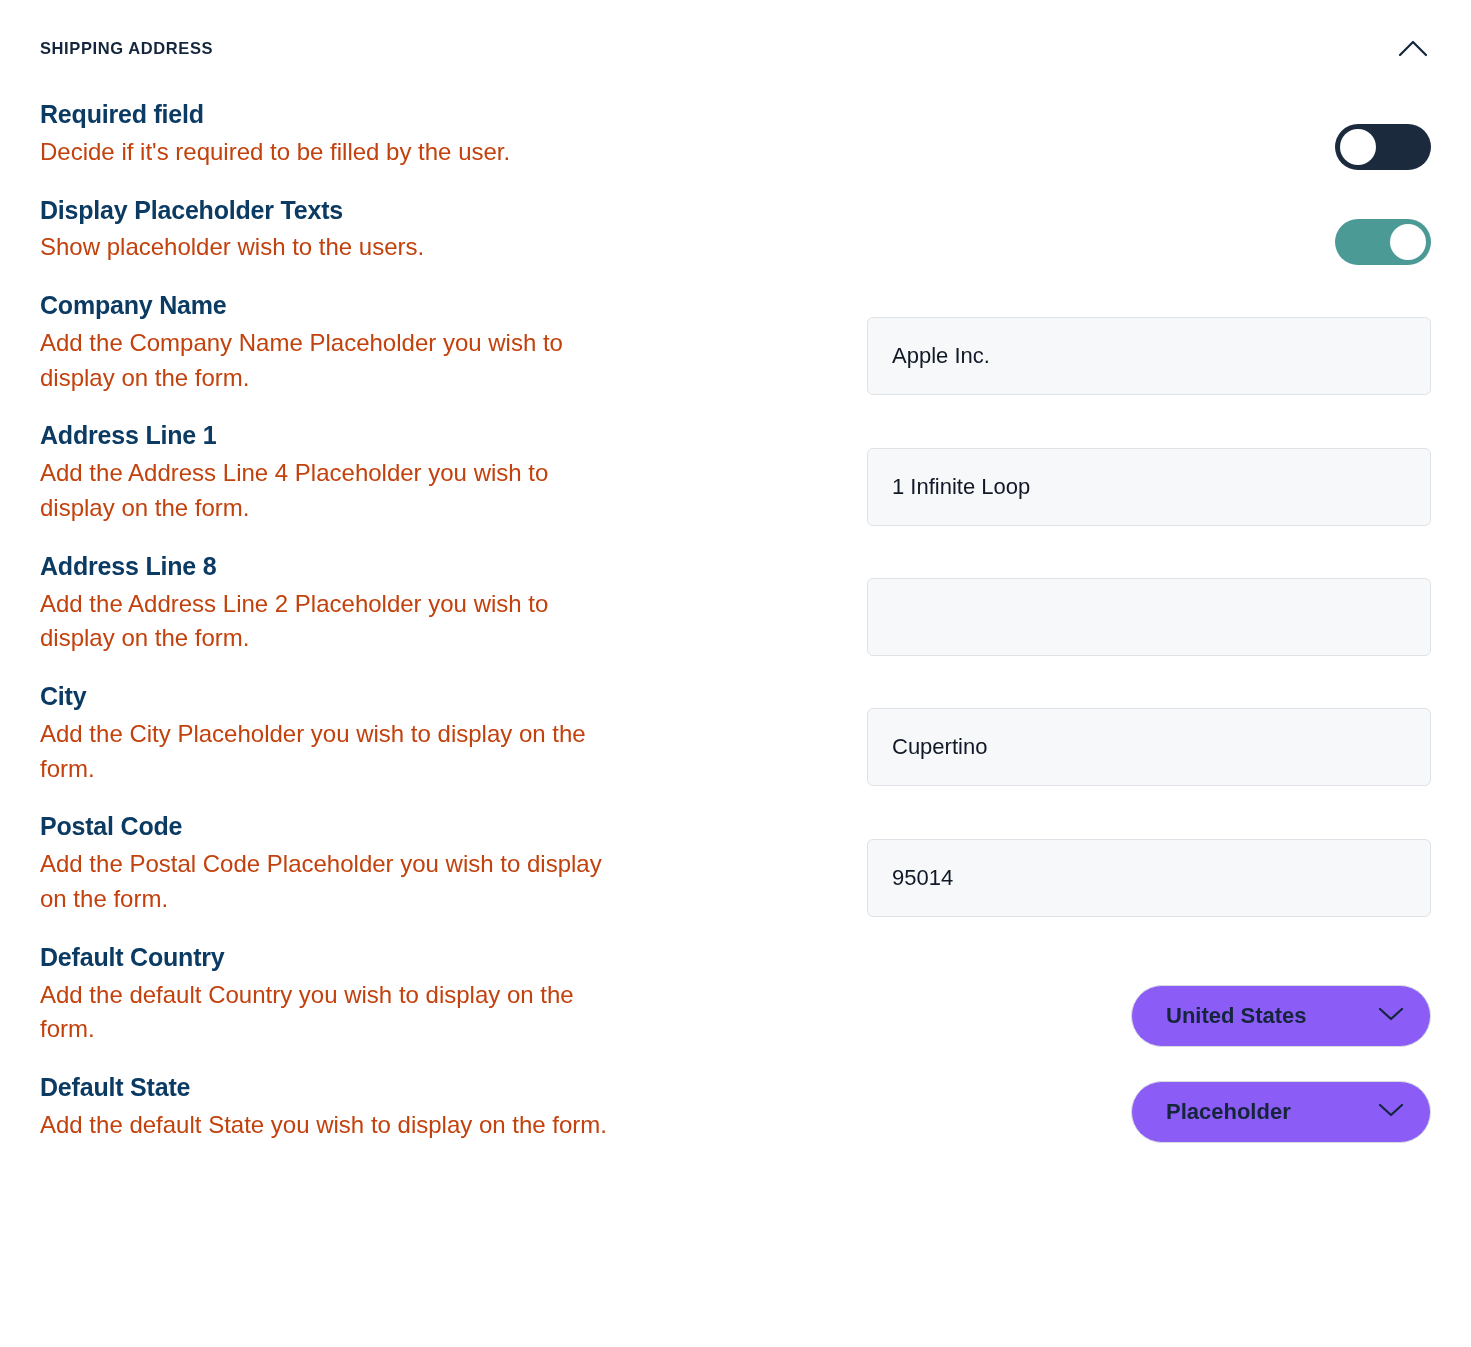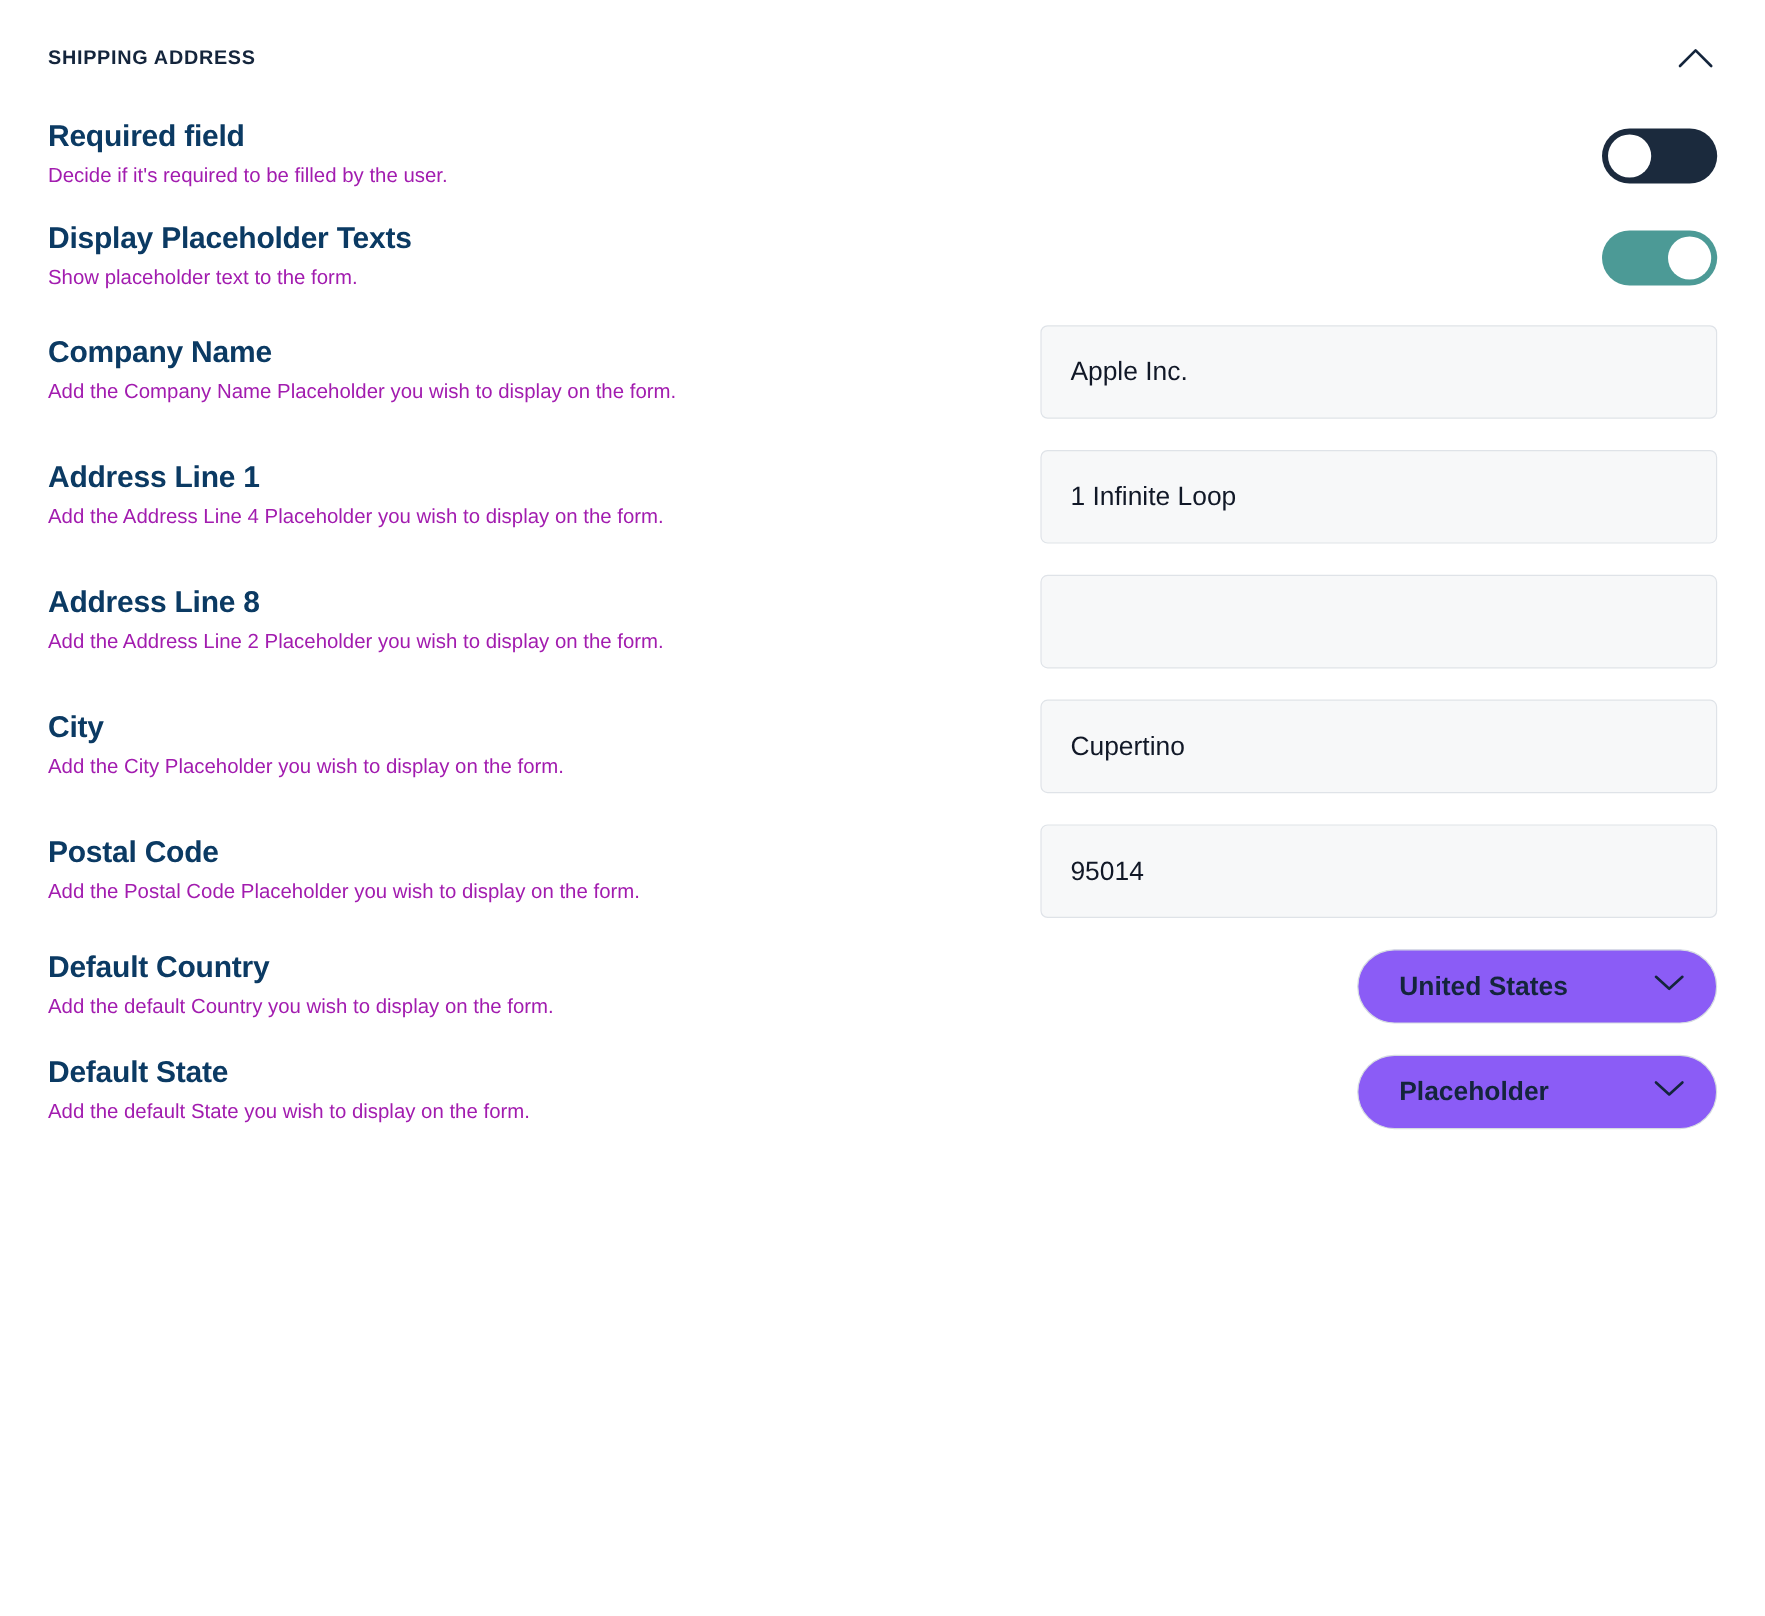--- a/index.html
+++ b/index.html
@@ -44,21 +44,21 @@
     display: flex;
     align-items: center;
     justify-content: center;
     cursor: pointer;
   }
   .collapse-btn svg { display: block; }
 
   
   .row {
     display: flex;
-    align-items: center;
+    align-items: flex-end;
     justify-content: space-between;
     padding: 0;
   }
   .row-label {
     width: 620px;
     flex: 0 0 620px;
   }
   .row-control {
     flex: 1 1 auto;
     display: flex;
@@ -66,22 +66,22 @@
     align-items: flex-start;
   }
   .label-title {
     font-size: 25px;
     font-weight: bold;
     color: #0b3a63;
     line-height: 1.15;
     letter-spacing: -0.2px;
   }
   .label-desc {
-    font-size: 17px;
-    color: #a21caf;
+    font-size: 24px;
+    color: #c2410c;
     line-height: 1.45;
     margin-top: 6px;
     max-width: 580px;
   }
 
   
   .row.toggle-row { margin-bottom: 26px; }
   .row.field-row  { margin-bottom: 26px; }
   .row.select-row { margin-bottom: 26px; }
 
@@ -171,21 +171,21 @@
     <div class="row-control">
       <div class="toggle off">
         <div class="knob"></div>
       </div>
     </div>
   </div>
 
   <div class="row toggle-row">
     <div class="row-label">
       <div class="label-title">Display Placeholder Texts</div>
-      <div class="label-desc">Show placeholder text to the form.</div>
+      <div class="label-desc">Show placeholder wish to the users.</div>
     </div>
     <div class="row-control">
       <div class="toggle on">
         <div class="knob"></div>
       </div>
     </div>
   </div>
 
   <div class="row field-row">
     <div class="row-label">

